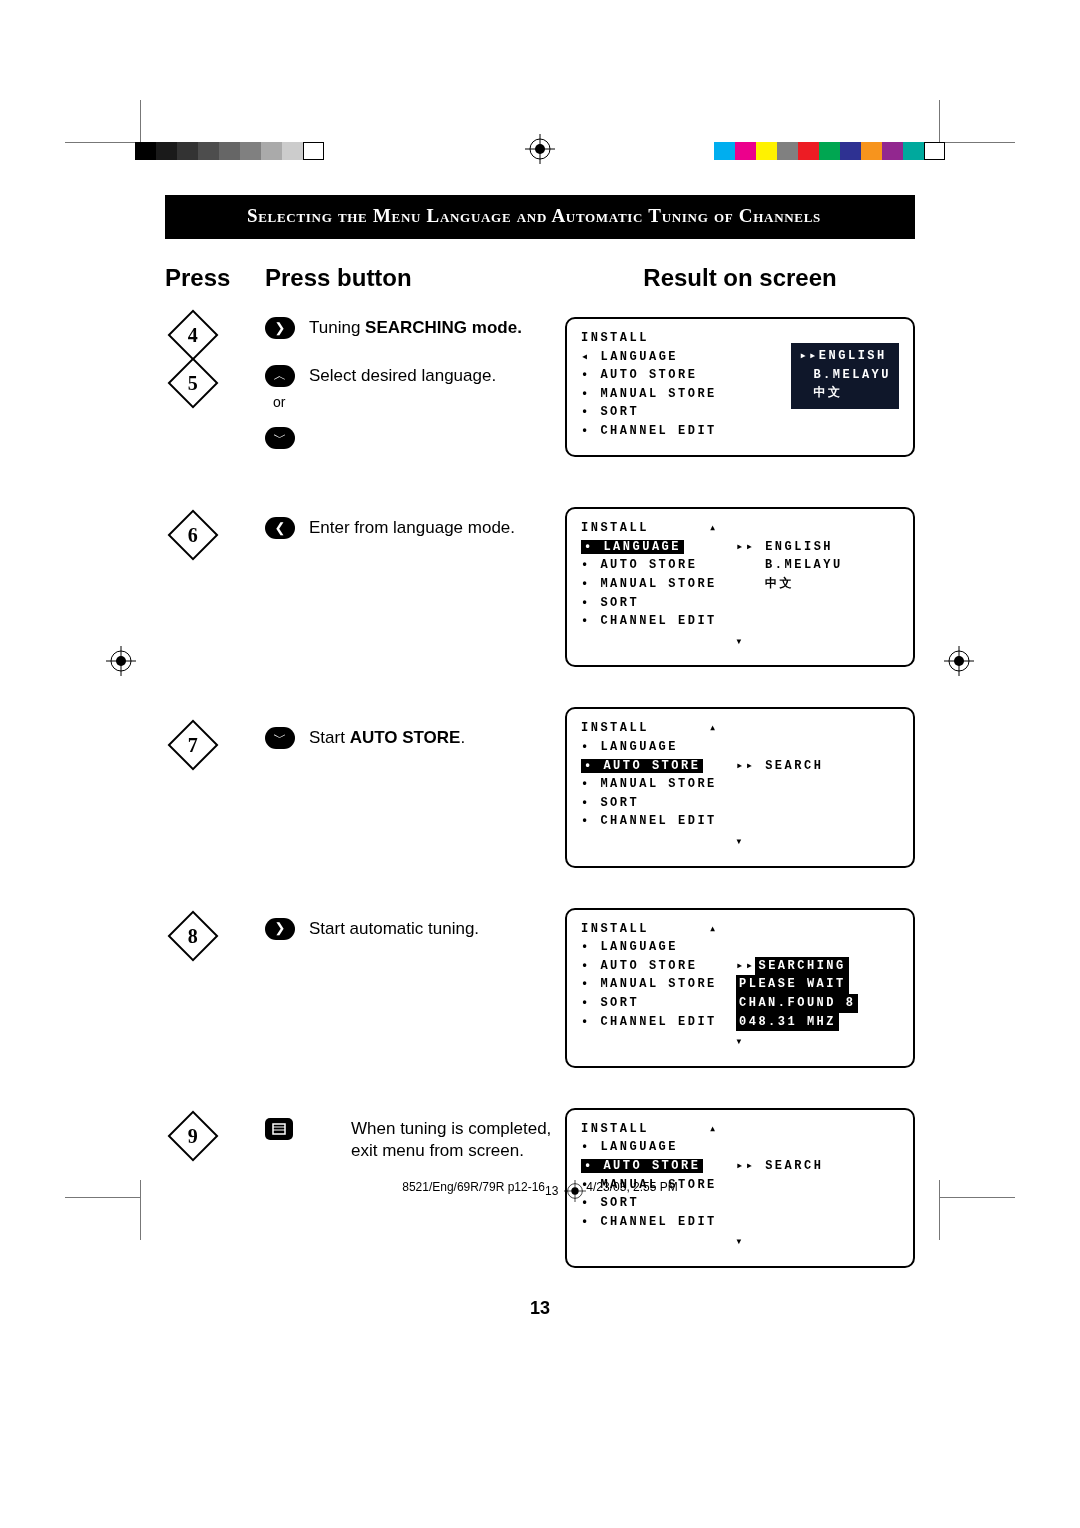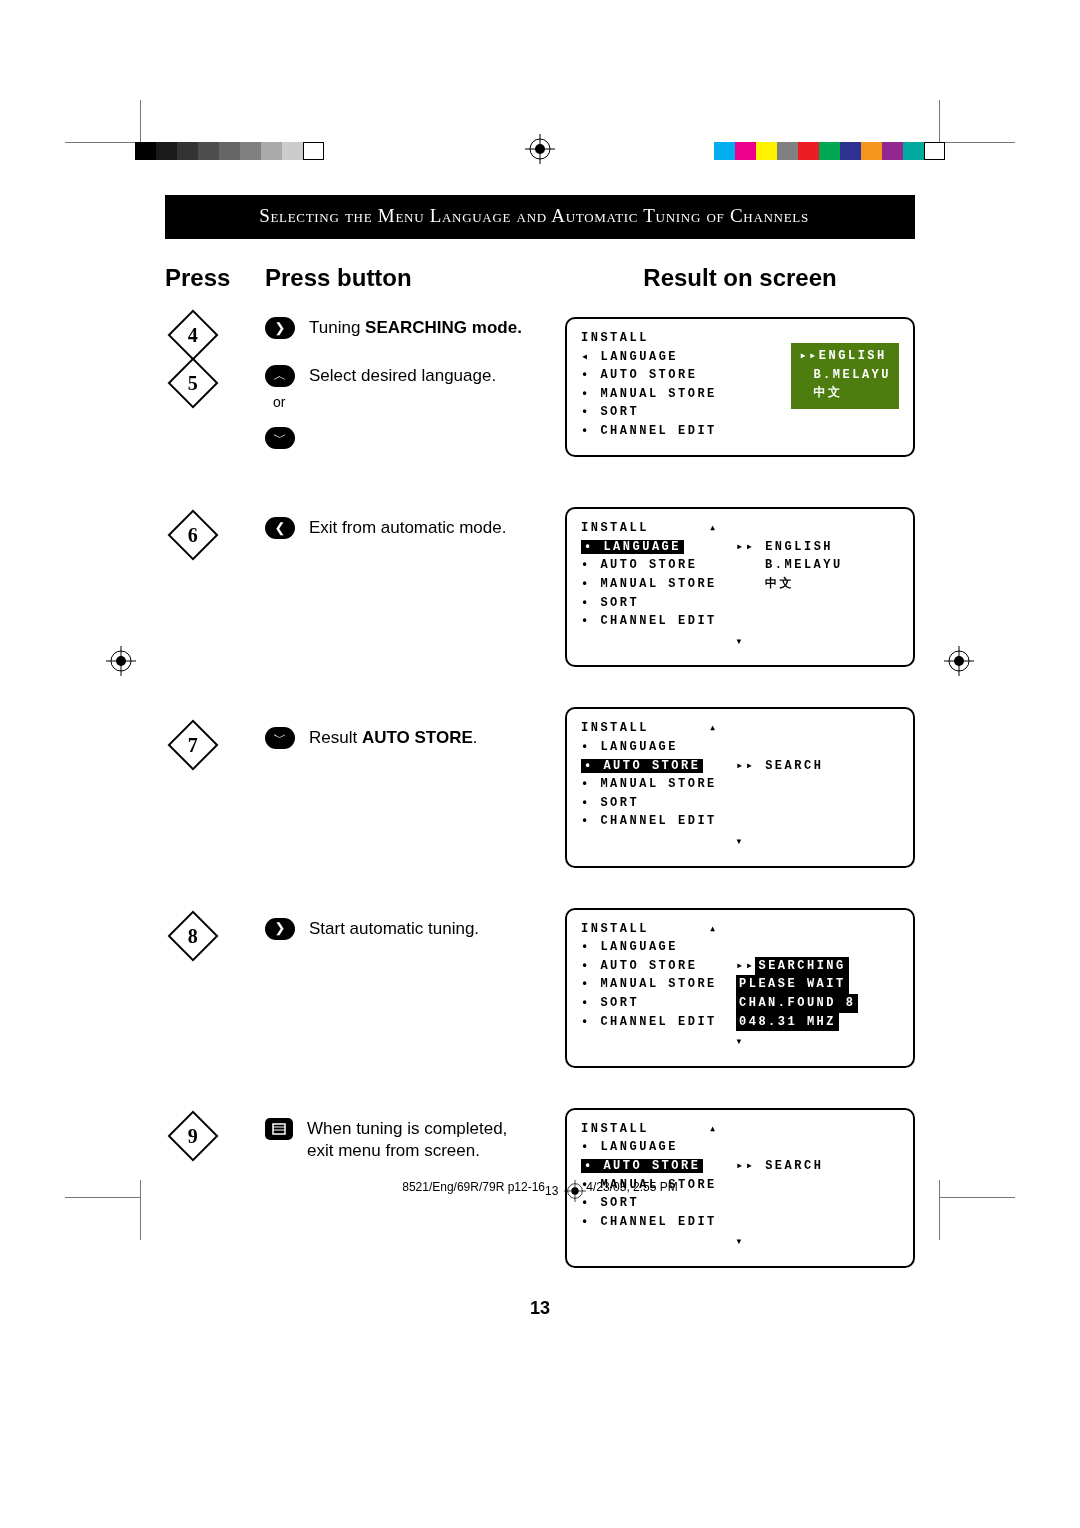--- a/index.html
+++ b/index.html
@@ -42,21 +42,21 @@
   }
   .title-bar {
     background: #000;
     color: #fff;
     text-align: center;
     padding: 10px 12px 12px 0;
     font-family: Georgia, serif;
     font-size: 19px;
     letter-spacing: 0.7px;
     font-variant: small-caps;
-    font-weight: normal;
+    font-weight: bold;
   }
   .headers {
     display: flex;
     font-family: 'Trebuchet MS', Arial, sans-serif;
     font-weight: bold;
     font-size: 24px;
     color: #000;
     margin-top: 25px;
     margin-bottom: 25px;
   }
@@ -120,21 +120,21 @@
     font-family: 'Courier New', monospace;
     font-size: 12px;
     letter-spacing: 2.5px;
     font-weight: bold;
     line-height: 1.55;
     position: relative;
   }
   .osd-row { display:flex; white-space: pre;}
   .osd-left { width: 155px; flex-shrink:0;}
   .osd-right-block {
-    background:#4d7c0f; color:#fff; padding: 4px 8px 6px 8px;
+    background:#0f172a; color:#fff; padding: 4px 8px 6px 8px;
     font-family:'Courier New',monospace; font-size:12px; letter-spacing:2.5px;
     font-weight:bold; line-height:1.55;
   }
   .hl { background:#000; color:#fff; padding: 0 3px;}
   .section { display:flex; margin-bottom: 40px;}
   .left-stack { width: 400px;}
   .footer {
     position: absolute;
     top: 1180px;
     left: 165px;
@@ -286,21 +286,21 @@
     <div class="left-stack">
       <div class="step-row" style="margin-top:10px;">
         <div class="step-num">
             <div class="diamond">
               <span>6</span>
             </div>
           </div>
         <div class="press-col">
           <div class="press-line">
             <span class="btn">❮</span>
-            <span>Exit from automatic mode.</span>
+            <span>Enter from language mode.</span>
           </div>
         </div>
       </div>
     </div>
     <div class="result-col">
       <div class="osd">
         <div class="osd-row"><span>INSTALL</span><span style="margin-left:60px;">▴</span></div>
         <div class="osd-row"><span class="osd-left"><span class="hl">• <span>LANGUAGE</span></span></span><span>▸▸ </span><span>ENGLISH</span></div>
         <div class="osd-row"><span class="osd-left">• <span>AUTO STORE</span></span><span>   </span><span>B.MELAYU</span></div>
         <div class="osd-row"><span class="osd-left">• <span>MANUAL STORE</span></span><span>   </span><span>中文</span></div>
@@ -315,21 +315,21 @@
     <div class="left-stack">
       <div class="step-row" style="margin-top:20px;">
         <div class="step-num">
             <div class="diamond">
               <span>7</span>
             </div>
           </div>
         <div class="press-col">
           <div class="press-line">
             <span class="btn">﹀</span>
-            <span><span>Result </span><b>AUTO STORE</b><span>.</span></span>
+            <span><span>Start </span><b>AUTO STORE</b><span>.</span></span>
           </div>
         </div>
       </div>
     </div>
     <div class="result-col">
       <div class="osd">
         <div class="osd-row"><span>INSTALL</span><span style="margin-left:60px;">▴</span></div>
         <div class="osd-row">• <span>LANGUAGE</span></div>
         <div class="osd-row"><span class="osd-left"><span class="hl">• <span>AUTO STORE</span></span></span><span>▸▸ </span><span>SEARCH</span></div>
         <div class="osd-row">• <span>MANUAL STORE</span></div>
@@ -371,21 +371,21 @@
 
   <div class="section" style="margin-bottom:10px;">
     <div class="left-stack">
       <div class="step-row" style="margin-top:10px;">
         <div class="step-num">
             <div class="diamond">
               <span>9</span>
             </div>
           </div>
         <div class="press-col">
-          <div class="press-line" style="align-items:flex-start;">
+          <div class="press-line" style="align-items:flex-start;gap:44px;">
             <span class="btn" style="border-radius:5px; width:28px;">
               <svg width="14" height="12" viewBox="0 0 14 12">
                   <rect x="1" y="1" width="12" height="10" fill="none" stroke="#fff" stroke-width="1.5"></rect>
                   <line x1="1" y1="4" x2="13" y2="4" stroke="#fff"></line>
                   <line x1="1" y1="7" x2="13" y2="7" stroke="#fff"></line>
                 </svg>
             </span>
             <span>
               <span>When tuning is completed,</span><br>
               <span>exit menu from screen.</span>

